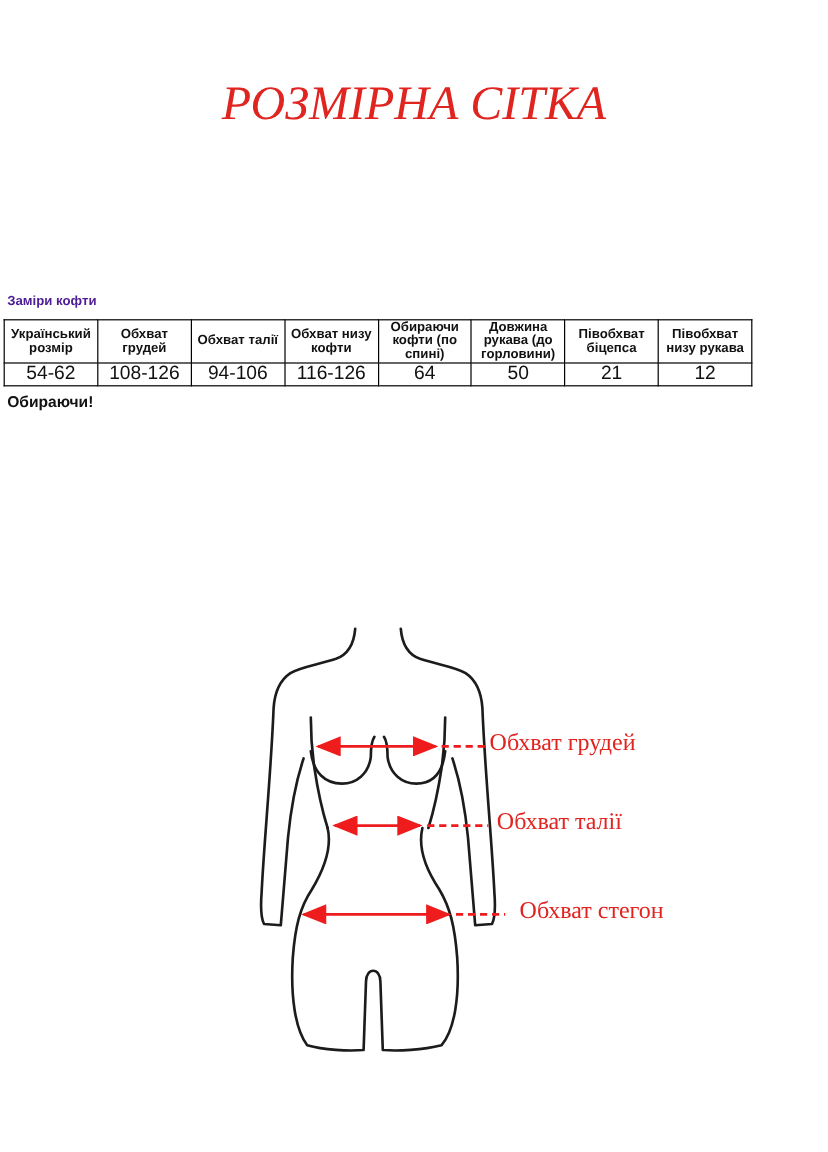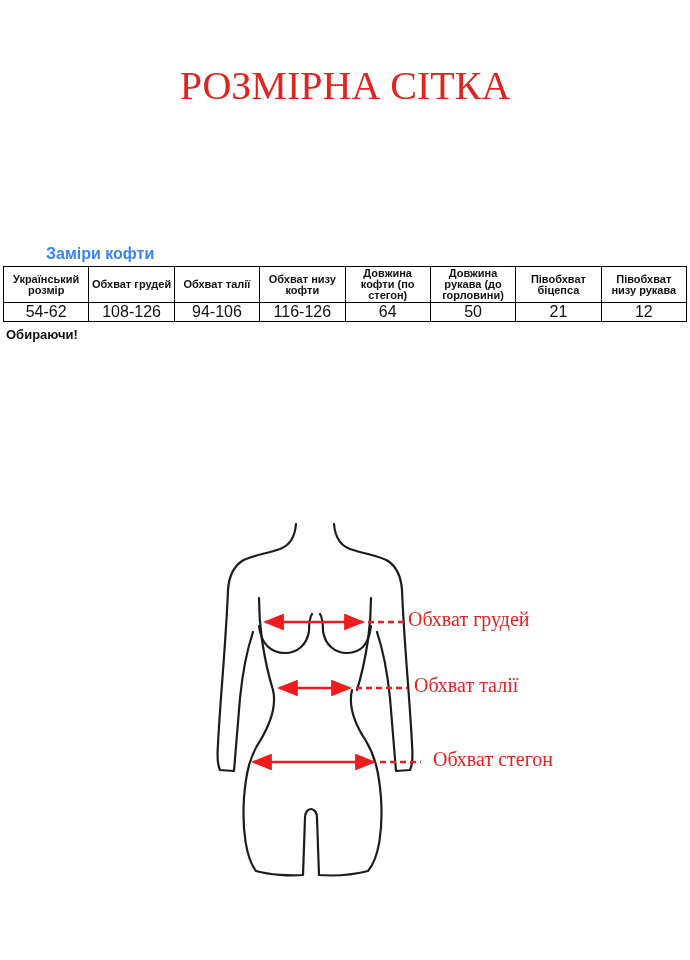--- a/index.html
+++ b/index.html
@@ -19,35 +19,35 @@
     width:690px;
     text-align:center;
     color:#e02420;
     font-family:"Liberation Serif",serif;
     font-weight:400;
   }
   .title-line{
     font-size:40px;
     line-height:44px;
     white-space:nowrap;
+    font-style:italic;
   }
   .table-caption{
     position:absolute;
     left:6px;
     top:245px;
-    font-size:16px;
+    font-size:11px;
     font-weight:bold;
-    color:#3b82f6;
-    margin-left:40px;
+    color:#4c1d95;
   }
   table.size-table{
     position:absolute;
     left:3px;
     top:266px;
-    width:684px;
+    width:624px;
     border-collapse:collapse;
     table-layout:fixed;
     padding-left:35px;
   }
   table.size-table th,
   table.size-table td{
     border:1px solid #000000;
     text-align:center;
     vertical-align:middle;
     overflow:hidden;
@@ -110,21 +110,21 @@
 
   <div class="table-caption">Заміри кофти</div>
 
   <table class="size-table">
     <tbody>
       <tr>
         <th>Український розмір</th>
         <th>Обхват грудей</th>
         <th>Обхват талії</th>
         <th>Обхват низу кофти</th>
-        <th>Довжина кофти (по стегон)</th>
+        <th>Обираючи кофти (по спині)</th>
         <th>Довжина рукава (до горловини)</th>
         <th>Півобхват біцепса</th>
         <th>Півобхват низу рукава</th>
       </tr>
       <tr>
         <td>54-62</td>
         <td>108-126</td>
         <td>94-106</td>
         <td>116-126</td>
         <td>64</td>

